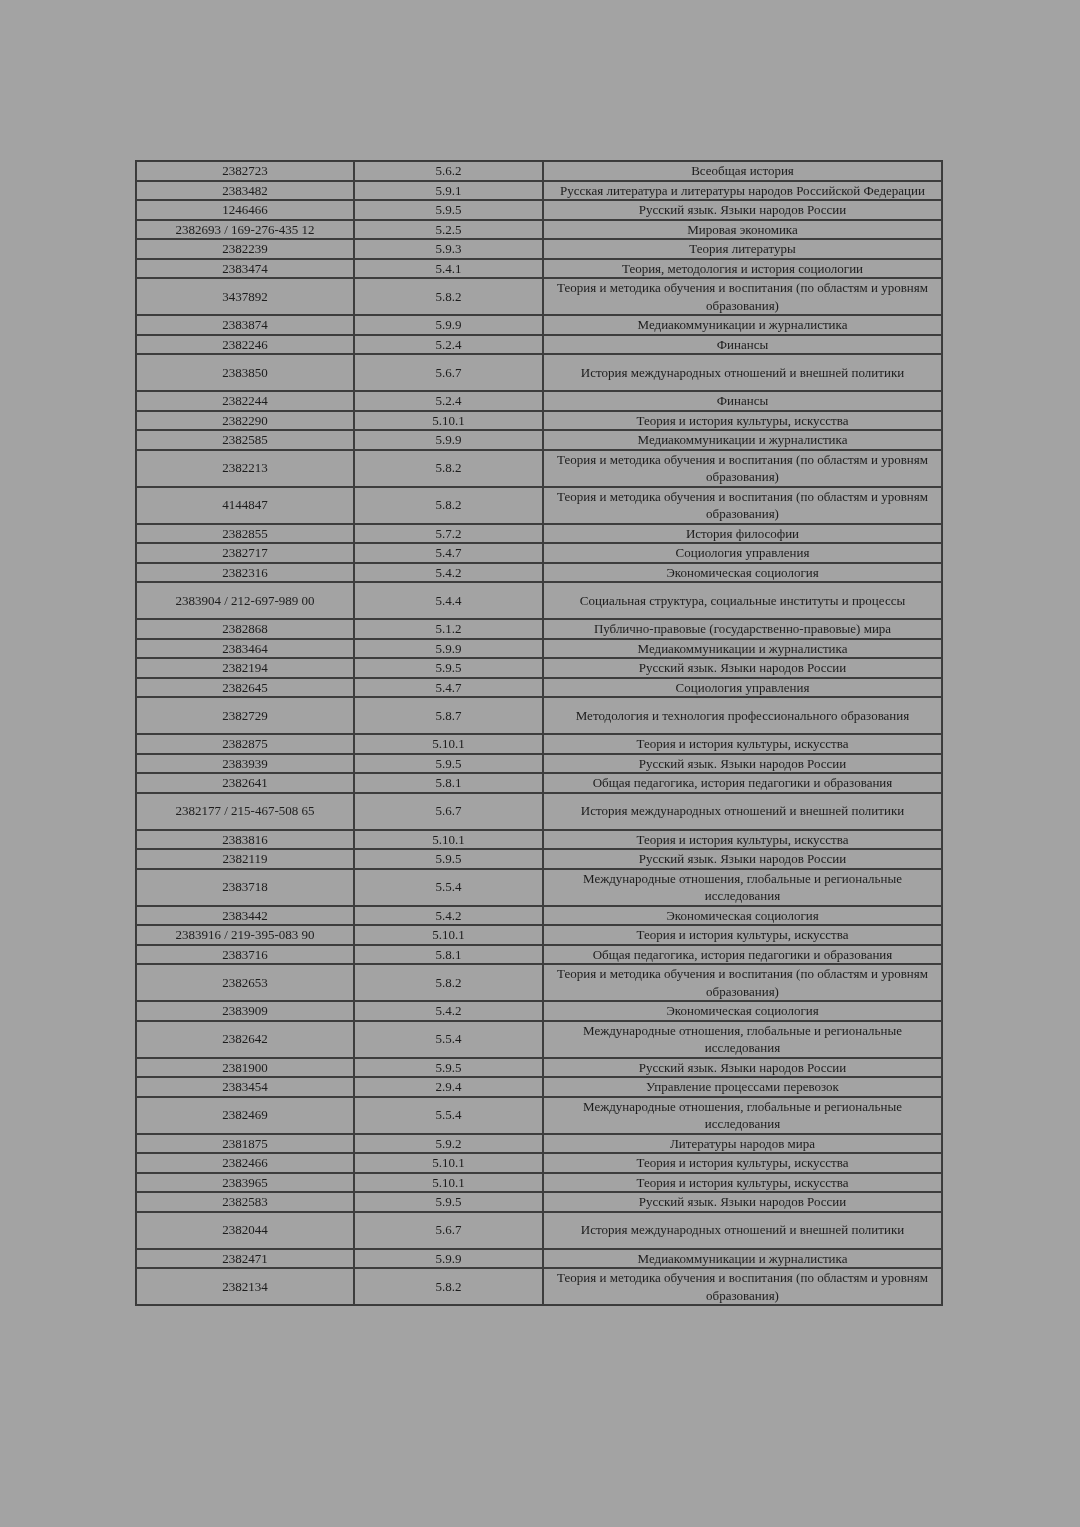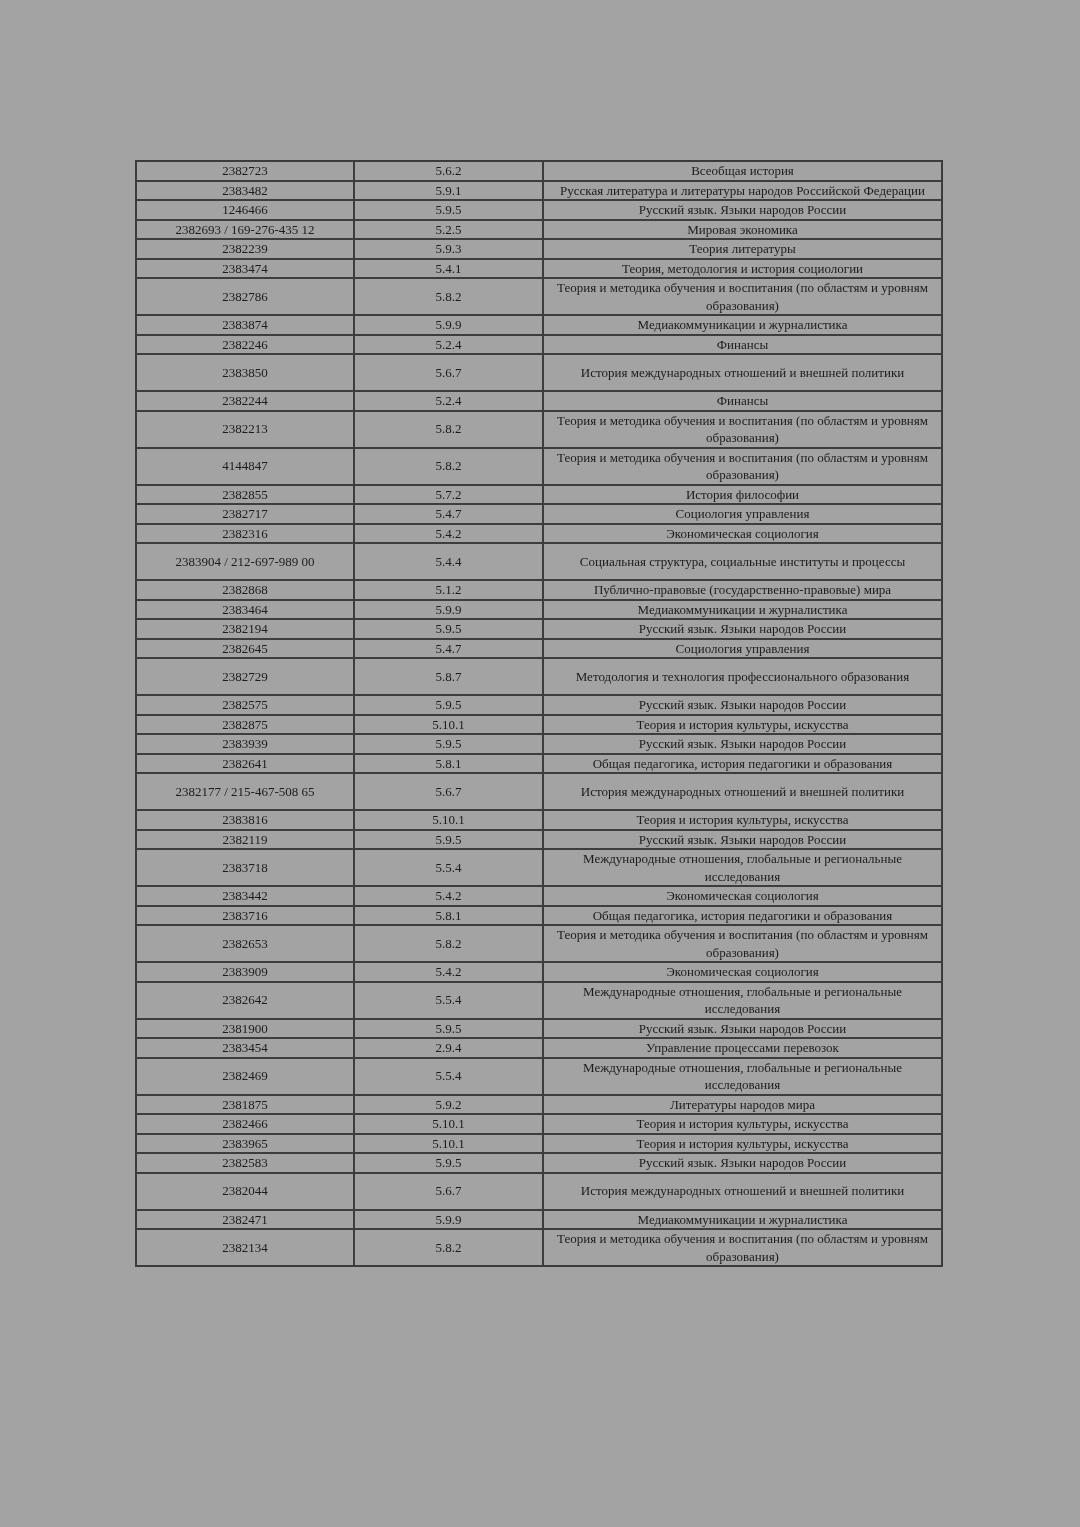--- a/index.html
+++ b/index.html
@@ -85,21 +85,21 @@
     <td>Теория литературы</td>
   </tr>
 
   <tr>
     <td>2383474</td>
     <td>5.4.1</td>
     <td>Теория, методология и история социологии</td>
   </tr>
 
   <tr>
-    <td>2382786</td>
+    <td>3437892</td>
     <td>5.8.2</td>
     <td>Теория и методика обучения и воспитания (по областям и уровням образования)</td>
   </tr>
 
   <tr>
     <td>2383874</td>
     <td>5.9.9</td>
     <td>Медиакоммуникации и журналистика</td>
   </tr>
 
@@ -114,21 +114,31 @@
     <td>5.6.7</td>
     <td>История международных отношений и внешней политики</td>
   </tr>
 
   <tr>
     <td>2382244</td>
     <td>5.2.4</td>
     <td>Финансы</td>
   </tr>
 
-
+  <tr>
+    <td>2382290</td>
+    <td>5.10.1</td>
+    <td>Теория и история культуры, искусства</td>
+  </tr>
+
+  <tr>
+    <td>2382585</td>
+    <td>5.9.9</td>
+    <td>Медиакоммуникации и журналистика</td>
+  </tr>
 
   <tr>
     <td>2382213</td>
     <td>5.8.2</td>
     <td>Теория и методика обучения и воспитания (по областям и уровням образования)</td>
   </tr>
 
   <tr>
     <td>4144847</td>
     <td>5.8.2</td>
@@ -183,25 +193,20 @@
     <td>5.4.7</td>
     <td>Социология управления</td>
   </tr>
 
   <tr class="tall">
     <td>2382729</td>
     <td>5.8.7</td>
     <td>Методология и технология профессионального образования</td>
   </tr>
 
-  <tr>
-    <td>2382575</td>
-    <td>5.9.5</td>
-    <td>Русский язык. Языки народов России</td>
-  </tr>
 
   <tr>
     <td>2382875</td>
     <td>5.10.1</td>
     <td>Теория и история культуры, искусства</td>
   </tr>
 
   <tr>
     <td>2383939</td>
     <td>5.9.5</td>
@@ -237,20 +242,25 @@
     <td>5.5.4</td>
     <td>Международные отношения, глобальные и региональные исследования</td>
   </tr>
 
   <tr>
     <td>2383442</td>
     <td>5.4.2</td>
     <td>Экономическая социология</td>
   </tr>
 
+  <tr>
+    <td>2383916 / 219-395-083 90</td>
+    <td>5.10.1</td>
+    <td>Теория и история культуры, искусства</td>
+  </tr>
 
   <tr>
     <td>2383716</td>
     <td>5.8.1</td>
     <td>Общая педагогика, история педагогики и образования</td>
   </tr>
 
   <tr>
     <td>2382653</td>
     <td>5.8.2</td>

